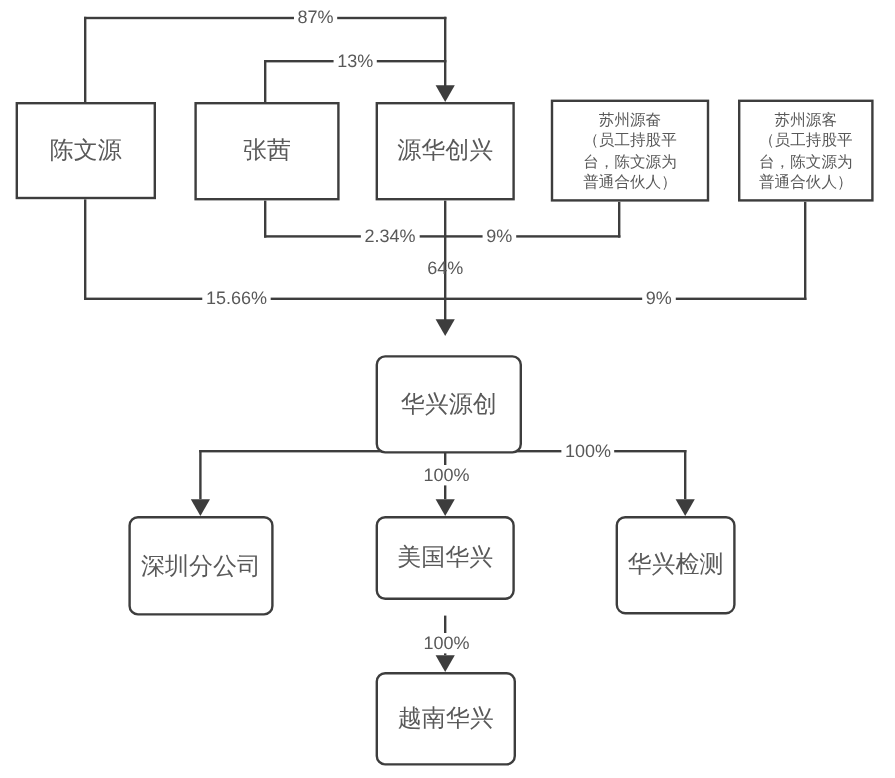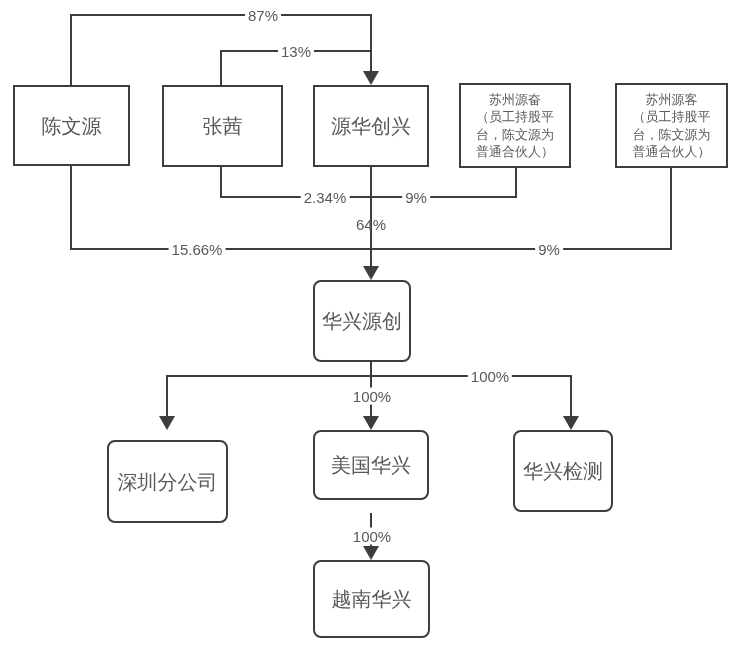--- a/index.html
+++ b/index.html
@@ -96,38 +96,38 @@
 
   <div class="box" style="left:13px;  top:85px; width:117px; height:81px;">
     <span>陈文源</span>
   </div>
   <div class="box" style="left:162px; top:85px; width:121px; height:82px;">
     <span>张茜</span>
   </div>
   <div class="box" style="left:313px; top:85px; width:116px; height:82px;">
     <span>源华创兴</span>
   </div>
-  <div class="box platform" style="left:459px; top:83px; width:112px; height:85px;">
+  <div class="box platform" style="left:459px; top:83px; width:132px; height:85px;">
     <span>苏州源奋</span>
     <span>（员工持股平</span>
     <span>台，陈文源为</span>
     <span>普通合伙人）</span>
   </div>
   <div class="box platform" style="left:615px; top:83px; width:113px; height:85px;">
     <span>苏州源客</span>
     <span>（员工持股平</span>
     <span>台，陈文源为</span>
     <span>普通合伙人）</span>
   </div>
 
-  <div class="box rounded" style="left:313px; top:280px; width:98px; height:82px;">
+  <div class="box rounded" style="left:313px; top:296px; width:122px; height:82px;">
     <span>华兴源创</span>
   </div>
 
-  <div class="box rounded" style="left:107px; top:440px; width:121px; height:83px;">
+  <div class="box rounded" style="left:107px; top:430px; width:121px; height:83px;">
     <span>深圳分公司</span>
   </div>
   <div class="box rounded" style="left:313px; top:430px; width:116px; height:70px;">
     <span>美国华兴</span>
   </div>
   <div class="box rounded" style="left:513px; top:430px; width:100px; height:82px;">
     <span>华兴检测</span>
   </div>
   <div class="box rounded" style="left:313px; top:560px; width:117px; height:78px;">
     <span>越南华兴</span>

